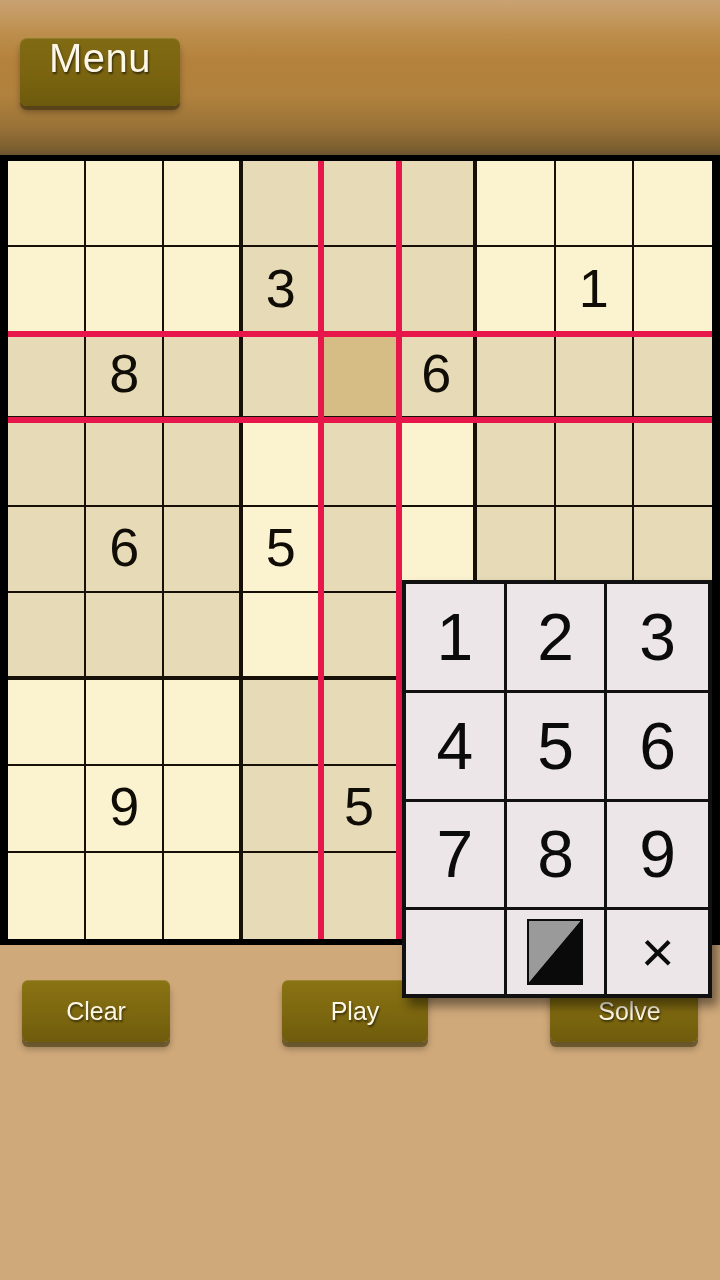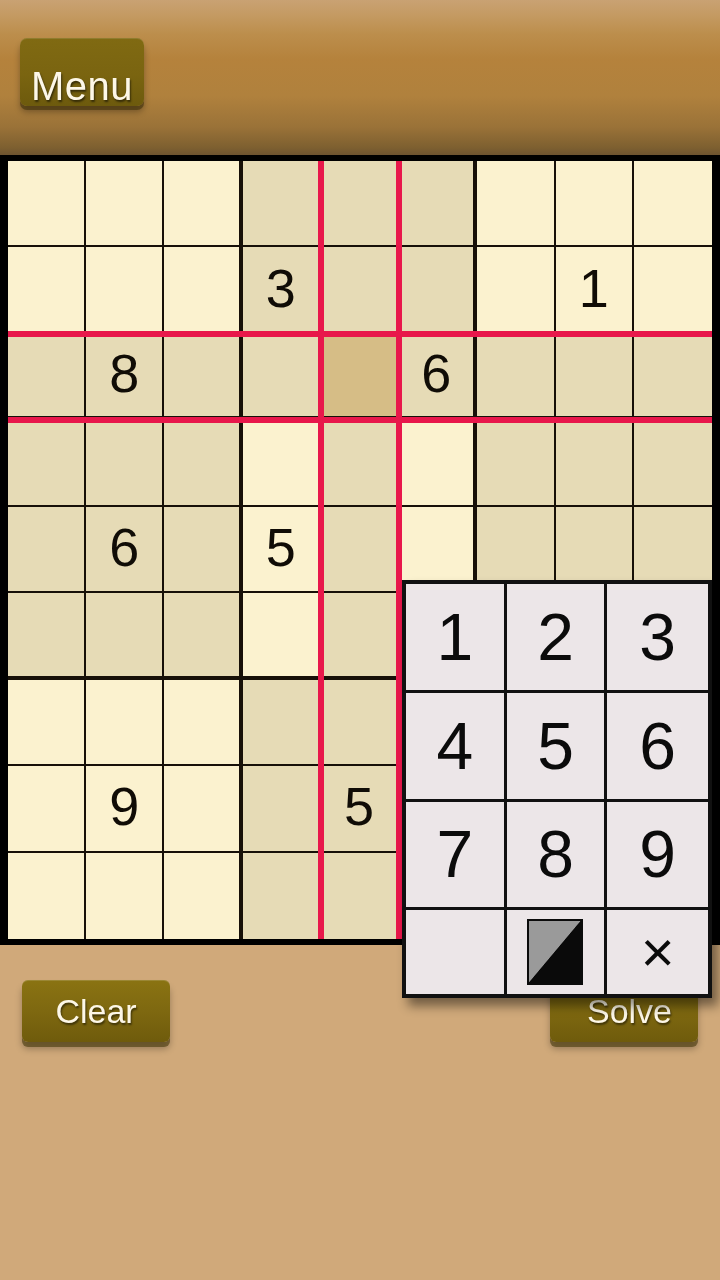--- a/index.html
+++ b/index.html
@@ -12,27 +12,27 @@
 
   
   #header{
     position:absolute; left:0; top:0; width:720px; height:155px;
     background:linear-gradient(to bottom,
       #c9a273 0%, #c49a62 10%, #bc8e4c 22%,
       #b5823c 38%, #b0813d 62%, #9a7238 82%,
       #7e6030 95%, #6e5430 100%);
   }
   #menu-btn{
-    position:absolute; left:20px; top:38px; width:124px; height:68px;
+    position:absolute; left:20px; top:38px; width:160px; height:68px;
     background:linear-gradient(to bottom, #806a12 0%, #7a6410 55%, #6d5a0d 100%);
     border-radius:7px;
     box-shadow: 0 4px 0 0 rgba(60,48,10,.55),
                 0 6px 6px 0 rgba(0,0,0,.30),
                 inset 0 1px 0 0 rgba(255,255,255,.12);
-    display:flex; align-items:flex-end; justify-content:center;
+    display:flex; align-items:flex-start; justify-content:center;
     cursor:pointer;
   }
   #menu-btn span{
     color:#fdf7e7; font-size:40px; line-height:40px; font-weight:400;
     text-shadow:1px 2px 2px rgba(0,0,0,.55);
     letter-spacing:.5px;
   }
 
   
   #board-wrap{
@@ -116,21 +116,21 @@
     position:absolute; top:35px; height:62px;
     background:linear-gradient(to bottom, #8a7312 0%, #7e6810 50%, #6f5b0c 100%);
     border-radius:6px;
     box-shadow: 0 5px 0 0 rgba(72,58,12,.6),
                 0 7px 7px 0 rgba(0,0,0,.28),
                 inset 0 1px 0 0 rgba(255,255,255,.15);
     display:flex; align-items:center; justify-content:center;
     cursor:pointer;
   }
   .bbtn span{
-    color:#fdf7e7; font-size:34px; line-height:34px;
+    color:#fdf7e7; font-size:25px; line-height:34px;
     text-shadow:1px 2px 2px rgba(0,0,0,.5);
   }
   #btn-clear{ left:22px;  width:148px; }
   #btn-play { left:282px; width:146px; }
   #btn-solve{ left:550px; width:148px;padding-left:11px; }
 </style>
 </head>
 <body>
 
 <div id="header">
@@ -279,16 +279,19 @@
       <div class="pad-cell lastrow">
         <span class="xmark">×</span>
       </div>
     </div>
 </div>
 
 <div id="bottom-bar">
   <div class="bbtn" id="btn-clear">
     <span>Clear</span>
   </div>
+  <div class="bbtn" id="btn-play">
+    <span>Play</span>
+  </div>
   <div class="bbtn" id="btn-solve">
     <span>Solve</span>
   </div>
 </div>
 
 </body></html>

